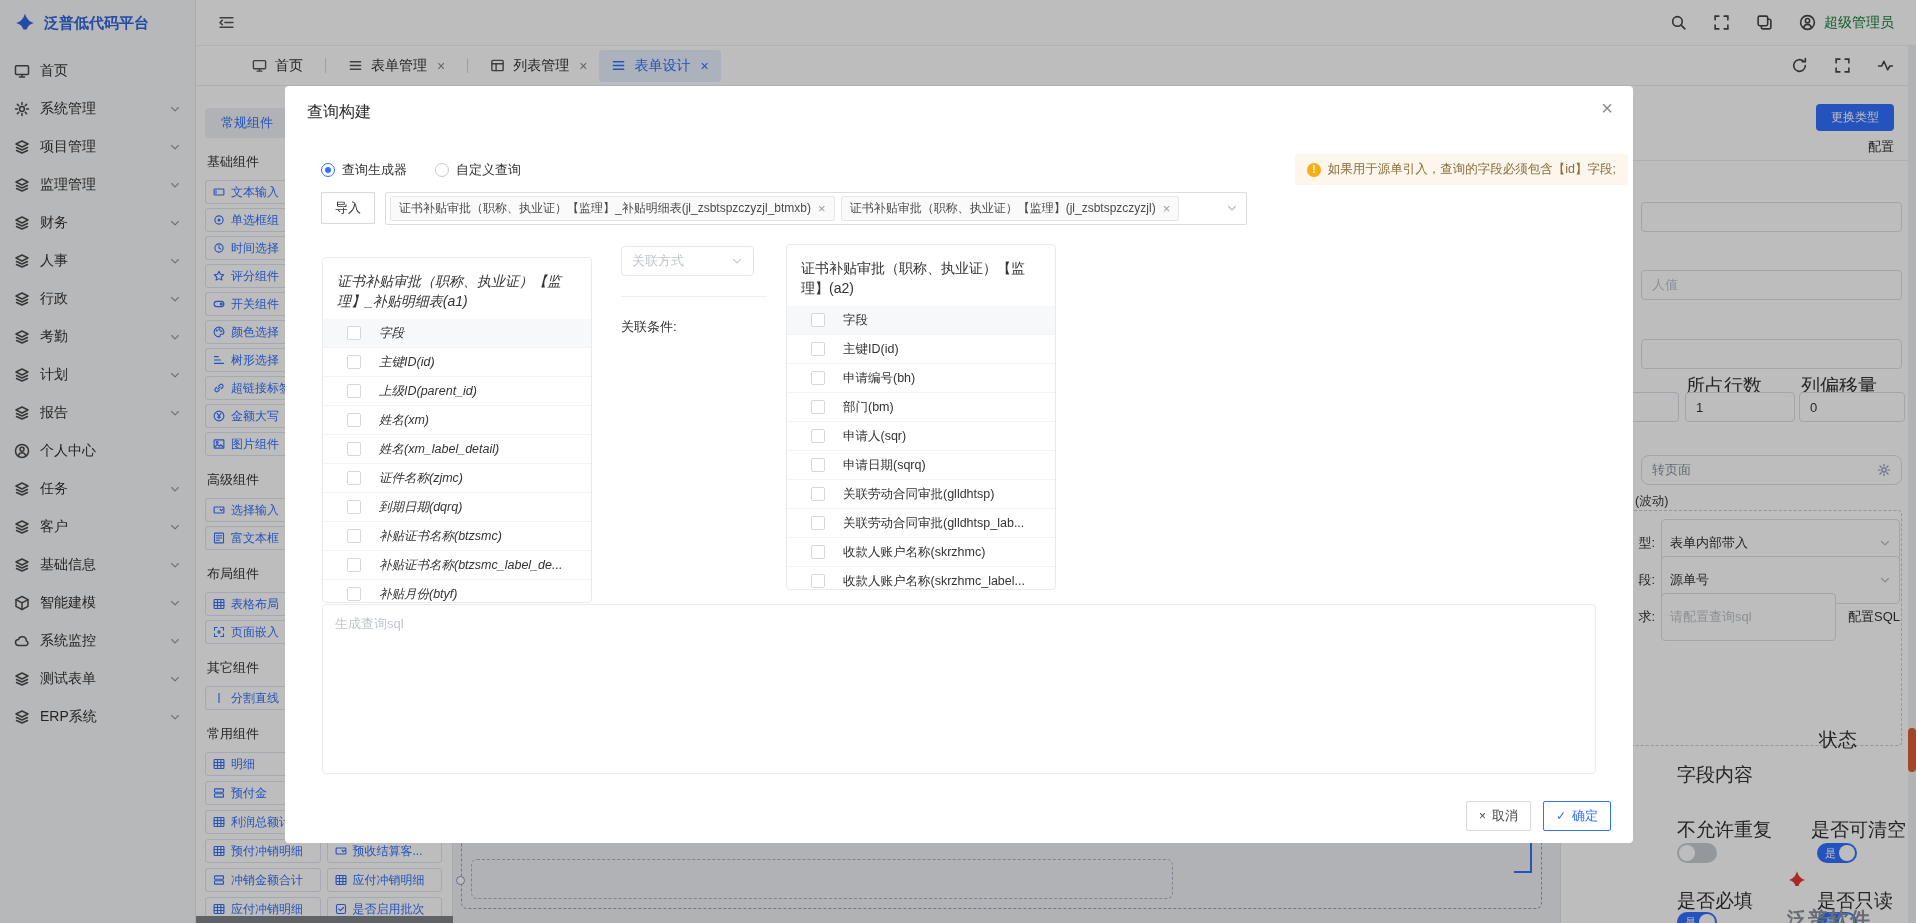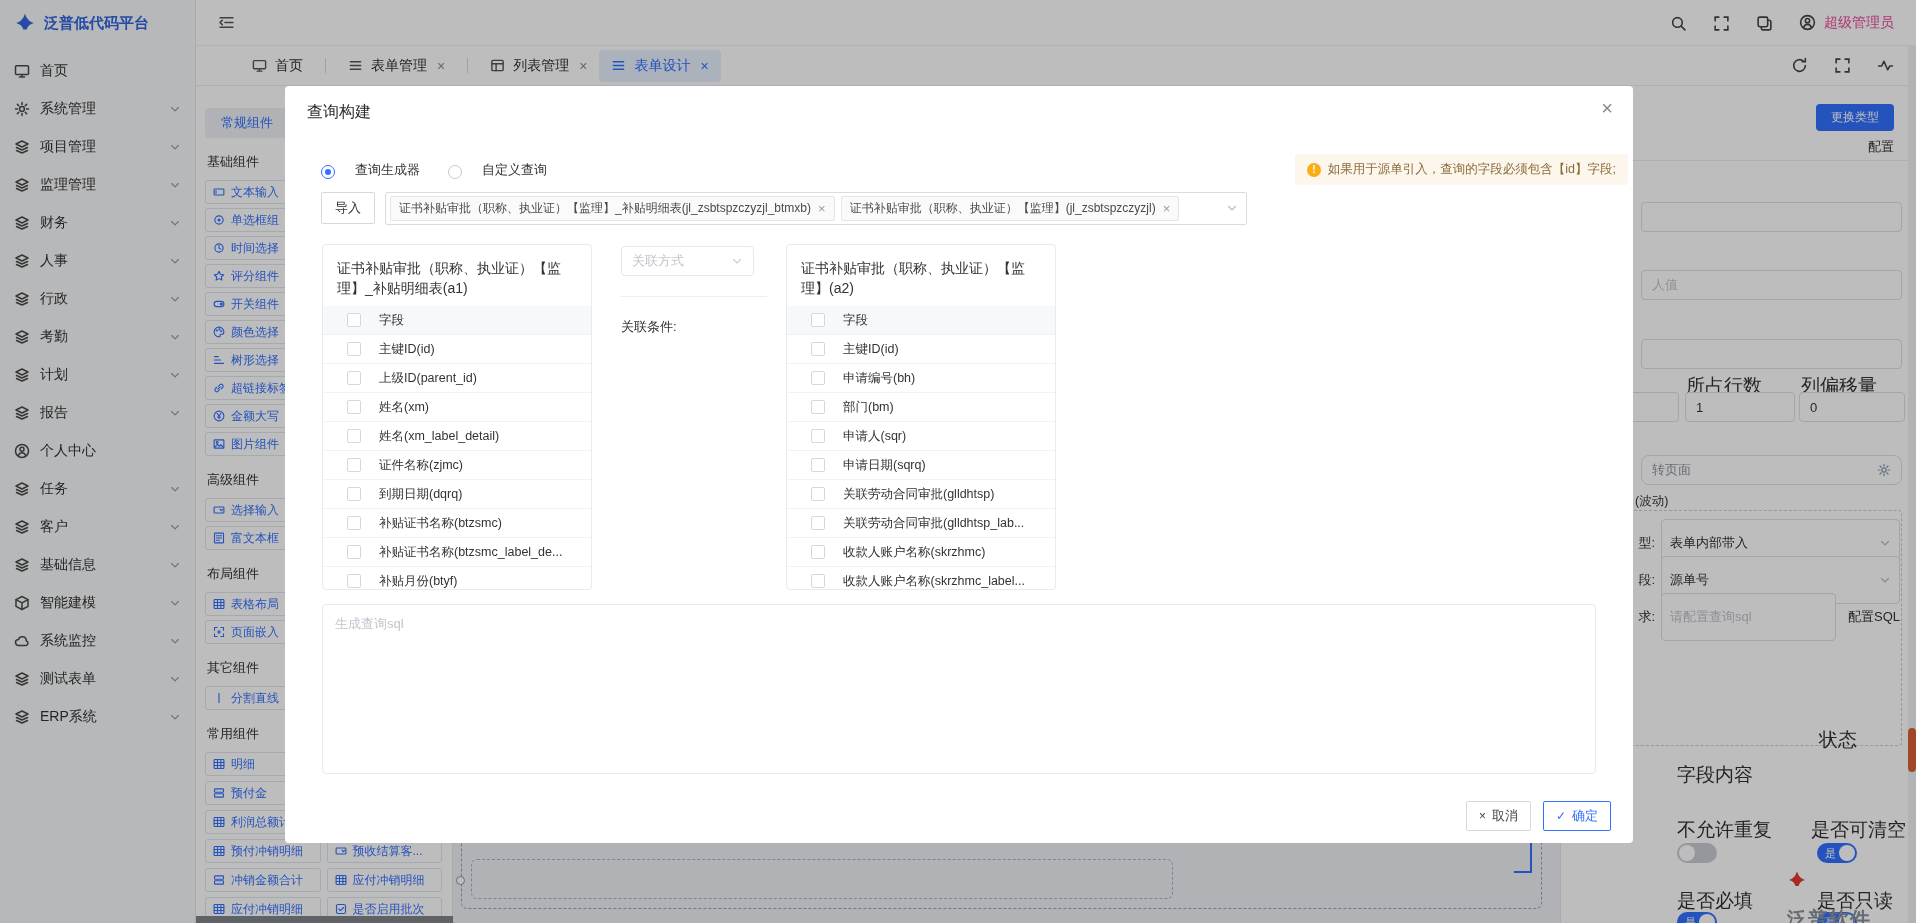--- a/index.html
+++ b/index.html
@@ -20,21 +20,21 @@
   .side-item{height:38px;display:flex;align-items:center;gap:10px;padding:0 14px;font-size:14px;color:#333;cursor:pointer;}
   .s-icon{width:16px;height:16px;color:#4a4a4a;}
   .s-label{flex:1;white-space:nowrap;overflow:hidden;}
   .s-chev{width:12px;height:12px;color:#999;}
   .s-chev svg{width:12px;height:12px;}
 
   
   .header{left:196px;top:0;right:0;height:46px;background:#fff;display:flex;align-items:center;
           padding:0 22px;border-bottom:1px solid #f0f0f0;z-index:2;}
   .h-collapse{color:#555;width:17px;height:17px;cursor:pointer;}
-  .h-right{margin-left:auto;display:flex;align-items:flex-end;gap:26px;color:#ec4899;}
+  .h-right{margin-left:auto;display:flex;align-items:flex-start;gap:26px;color:#15803d;}
   .h-ic{width:17px;height:17px;cursor:pointer;color:#444;}
   .user{display:flex;align-items:center;gap:8px;font-size:14px;cursor:pointer;}
 
   
   .tabbar{left:196px;top:46px;right:0;height:40px;background:#fff;border-bottom:1px solid #ebedf0;
           display:flex;align-items:center;padding:0 22px 0 44px;z-index:2;}
   .tab{display:flex;align-items:center;gap:8px;font-size:14px;color:#333;padding:7px 12px;border-radius:4px;cursor:pointer;white-space:nowrap;}
   .t-icon{width:15px;height:15px;color:#555;}
   .tab.active{background:#e7f0fe;color:#3370ff;}
   .tab.active .t-icon,.tab.active .t-close{color:#3370ff;}
@@ -96,21 +96,21 @@
   
   .v-scroll{right:0;top:46px;width:8px;bottom:0;background:#f1f2f4;z-index:3;}
   .v-thumb{position:absolute;top:682px;height:44px;left:0;right:0;background:#db5f38;border-radius:4px;}
 
   
   .overlay{position:absolute;inset:0;background:rgba(0,0,0,0.26);z-index:40;}
   .modal{position:absolute;left:285px;top:86px;width:1348px;height:757px;background:#fff;border-radius:4px;z-index:50;}
   .m-title{position:absolute;left:22px;top:16px;font-size:16px;color:#2b2b2b;}
   .m-close{position:absolute;right:20px;top:12px;font-size:20px;color:#8a8a8a;cursor:pointer;line-height:1;}
   .m-radios{position:absolute;left:36px;top:75px;display:flex;gap:28px;align-items:center;font-size:13px;color:#333;}
-  .radio-opt{display:flex;align-items:flex-end;gap:20px;cursor:pointer;}
+  .radio-opt{display:flex;align-items:center;gap:7px;cursor:pointer;}
   .radio-dot{width:14px;height:14px;border-radius:50%;border:1px solid #c6c9ce;position:relative;background:#fff;flex:none;}
   .radio-dot.on{border-color:#3370ff;}
   .radio-dot.on::after{content:'';position:absolute;inset:3px;border-radius:50%;background:#3370ff;}
   .m-warning{position:absolute;right:5px;top:68px;background:#fdf6ec;color:#8a6d3b;font-size:12.5px;
              padding:7px 12px;border-radius:3px;display:flex;align-items:center;gap:7px;}
   .warn-ic{width:14px;height:14px;border-radius:50%;background:#faad14;color:#fff;font-size:10px;font-weight:bold;
            display:inline-flex;align-items:center;justify-content:center;flex:none;}
   .m-tagrow{position:absolute;left:36px;top:106px;display:flex;gap:10px;align-items:flex-start;}
   .btn-import{border:1px solid #d9d9d9;border-radius:2px;background:#fff;font-size:13px;color:#333;
               padding:6px 13px;cursor:pointer;white-space:nowrap;}
@@ -886,21 +886,21 @@
      <span class="tag-x">×</span>
    </span>
         <span class="icn tag-chev">
           <svg viewBox="0 0 16 16" fill="none" stroke="currentColor" stroke-width="1.6" stroke-linecap="round">
               <path d="M3.5 6l4.5 4.5L12.5 6"></path>
             </svg>
         </span>
       </div>
     </div>
 
-    <div class="flist" style="left:37px;top:158px;">
+    <div class="flist" style="left:37px;top:171px;font-style:italic;">
       <div class="fl-title">证书补贴审批（职称、执业证）【监理】_补贴明细表(a1)</div>
       <div id="left-rows">
           <div class="frow head">
             <span class="cb"></span>
                       <span>字段</span>
           </div>
           <div class="frow">
             <span class="cb"></span>
                       <span>主键ID(id)</span>
           </div>

